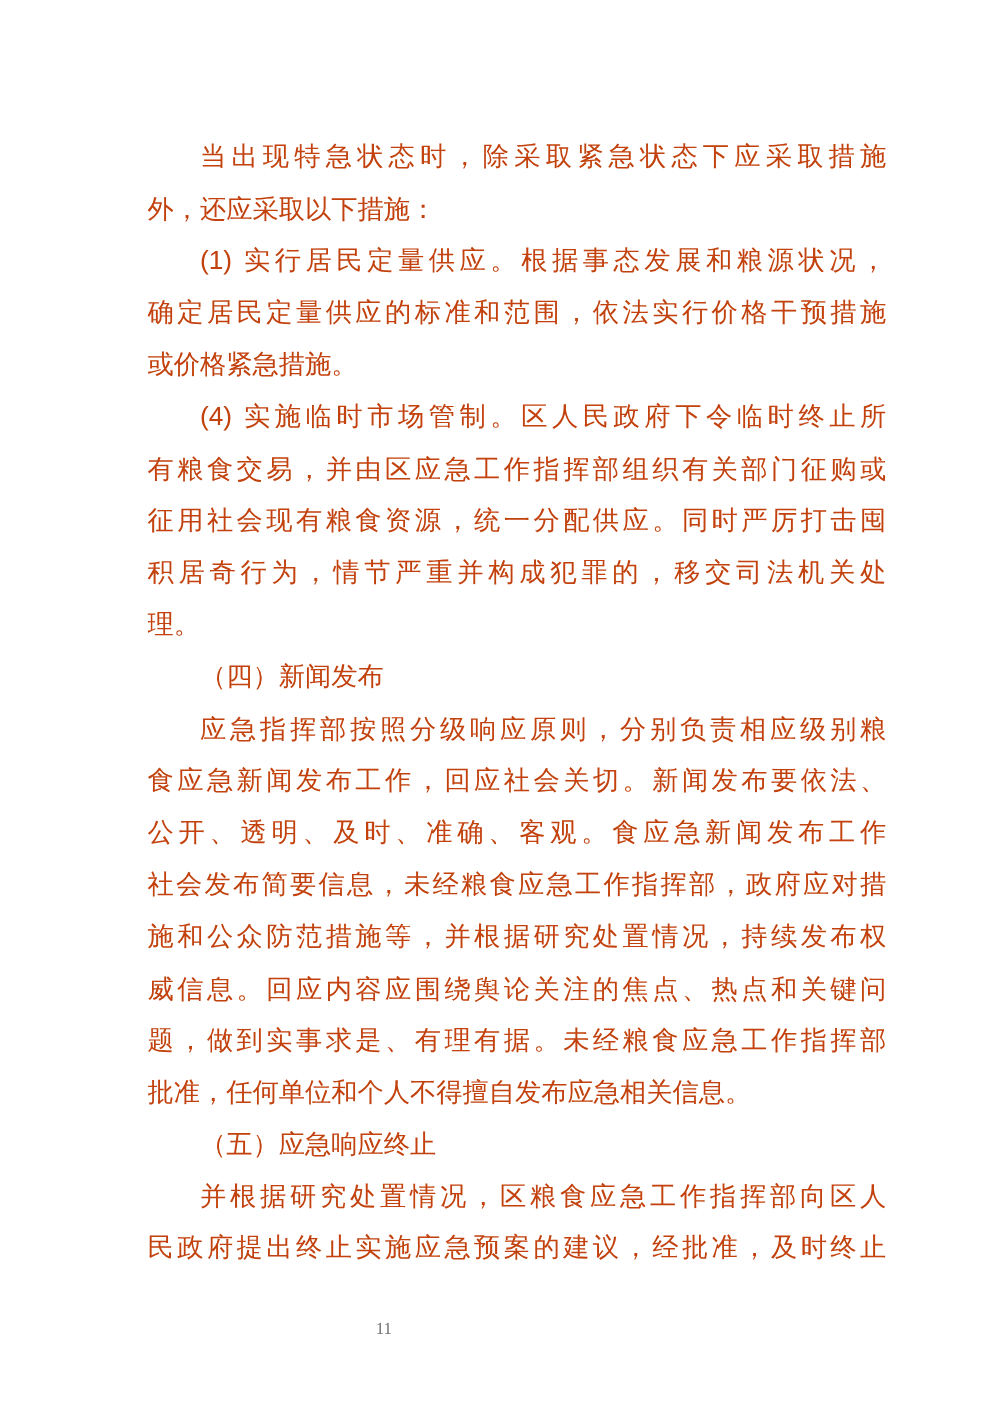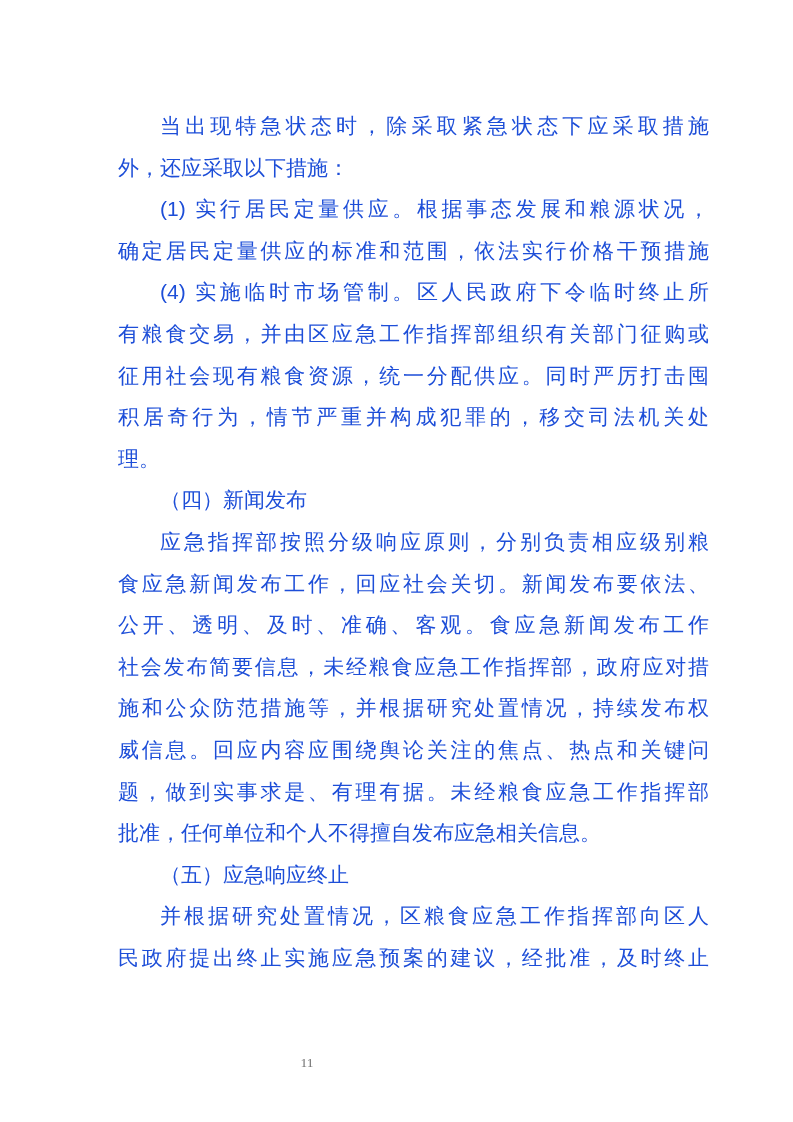--- a/index.html
+++ b/index.html
@@ -19,21 +19,21 @@
   .body-text {
     position: absolute;
     left: 118px;
     top: 105px;
     width: 591px;
   }
   .line {
     height: 41.6px;
     line-height: 41.6px;
     font-size: 21px;
-    color: #1d4ed8;
+    color: #c2410c;
     text-align: left;
     white-space: normal;
     overflow: hidden;
   }
   
   .line.j {
     text-align: justify;
     text-align-last: justify;
     text-justify: distribute;
   }
@@ -55,20 +55,21 @@
 </style>
 </head>
 <body>
 
 <div class="page">
   <div class="body-text">
       <div class="line j ind">当出现特急状态时，除采取紧急状态下应采取措施</div>
       <div class="line">外，还应采取以下措施：</div>
       <div class="line j ind">(1) 实行居民定量供应。根据事态发展和粮源状况，</div>
       <div class="line j">确定居民定量供应的标准和范围，依法实行价格干预措施</div>
+      <div class="line">或价格紧急措施。</div>
       <div class="line j ind">(4) 实施临时市场管制。区人民政府下令临时终止所</div>
       <div class="line j">有粮食交易，并由区应急工作指挥部组织有关部门征购或</div>
       <div class="line j">征用社会现有粮食资源，统一分配供应。同时严厉打击囤</div>
       <div class="line j">积居奇行为，情节严重并构成犯罪的，移交司法机关处</div>
       <div class="line">理。</div>
       <div class="line ind">（四）新闻发布</div>
       <div class="line j ind">应急指挥部按照分级响应原则，分别负责相应级别粮</div>
       <div class="line j">食应急新闻发布工作，回应社会关切。新闻发布要依法、</div>
       <div class="line j">公开、透明、及时、准确、客观。食应急新闻发布工作</div>
       <div class="line j">社会发布简要信息，未经粮食应急工作指挥部，政府应对措</div>

